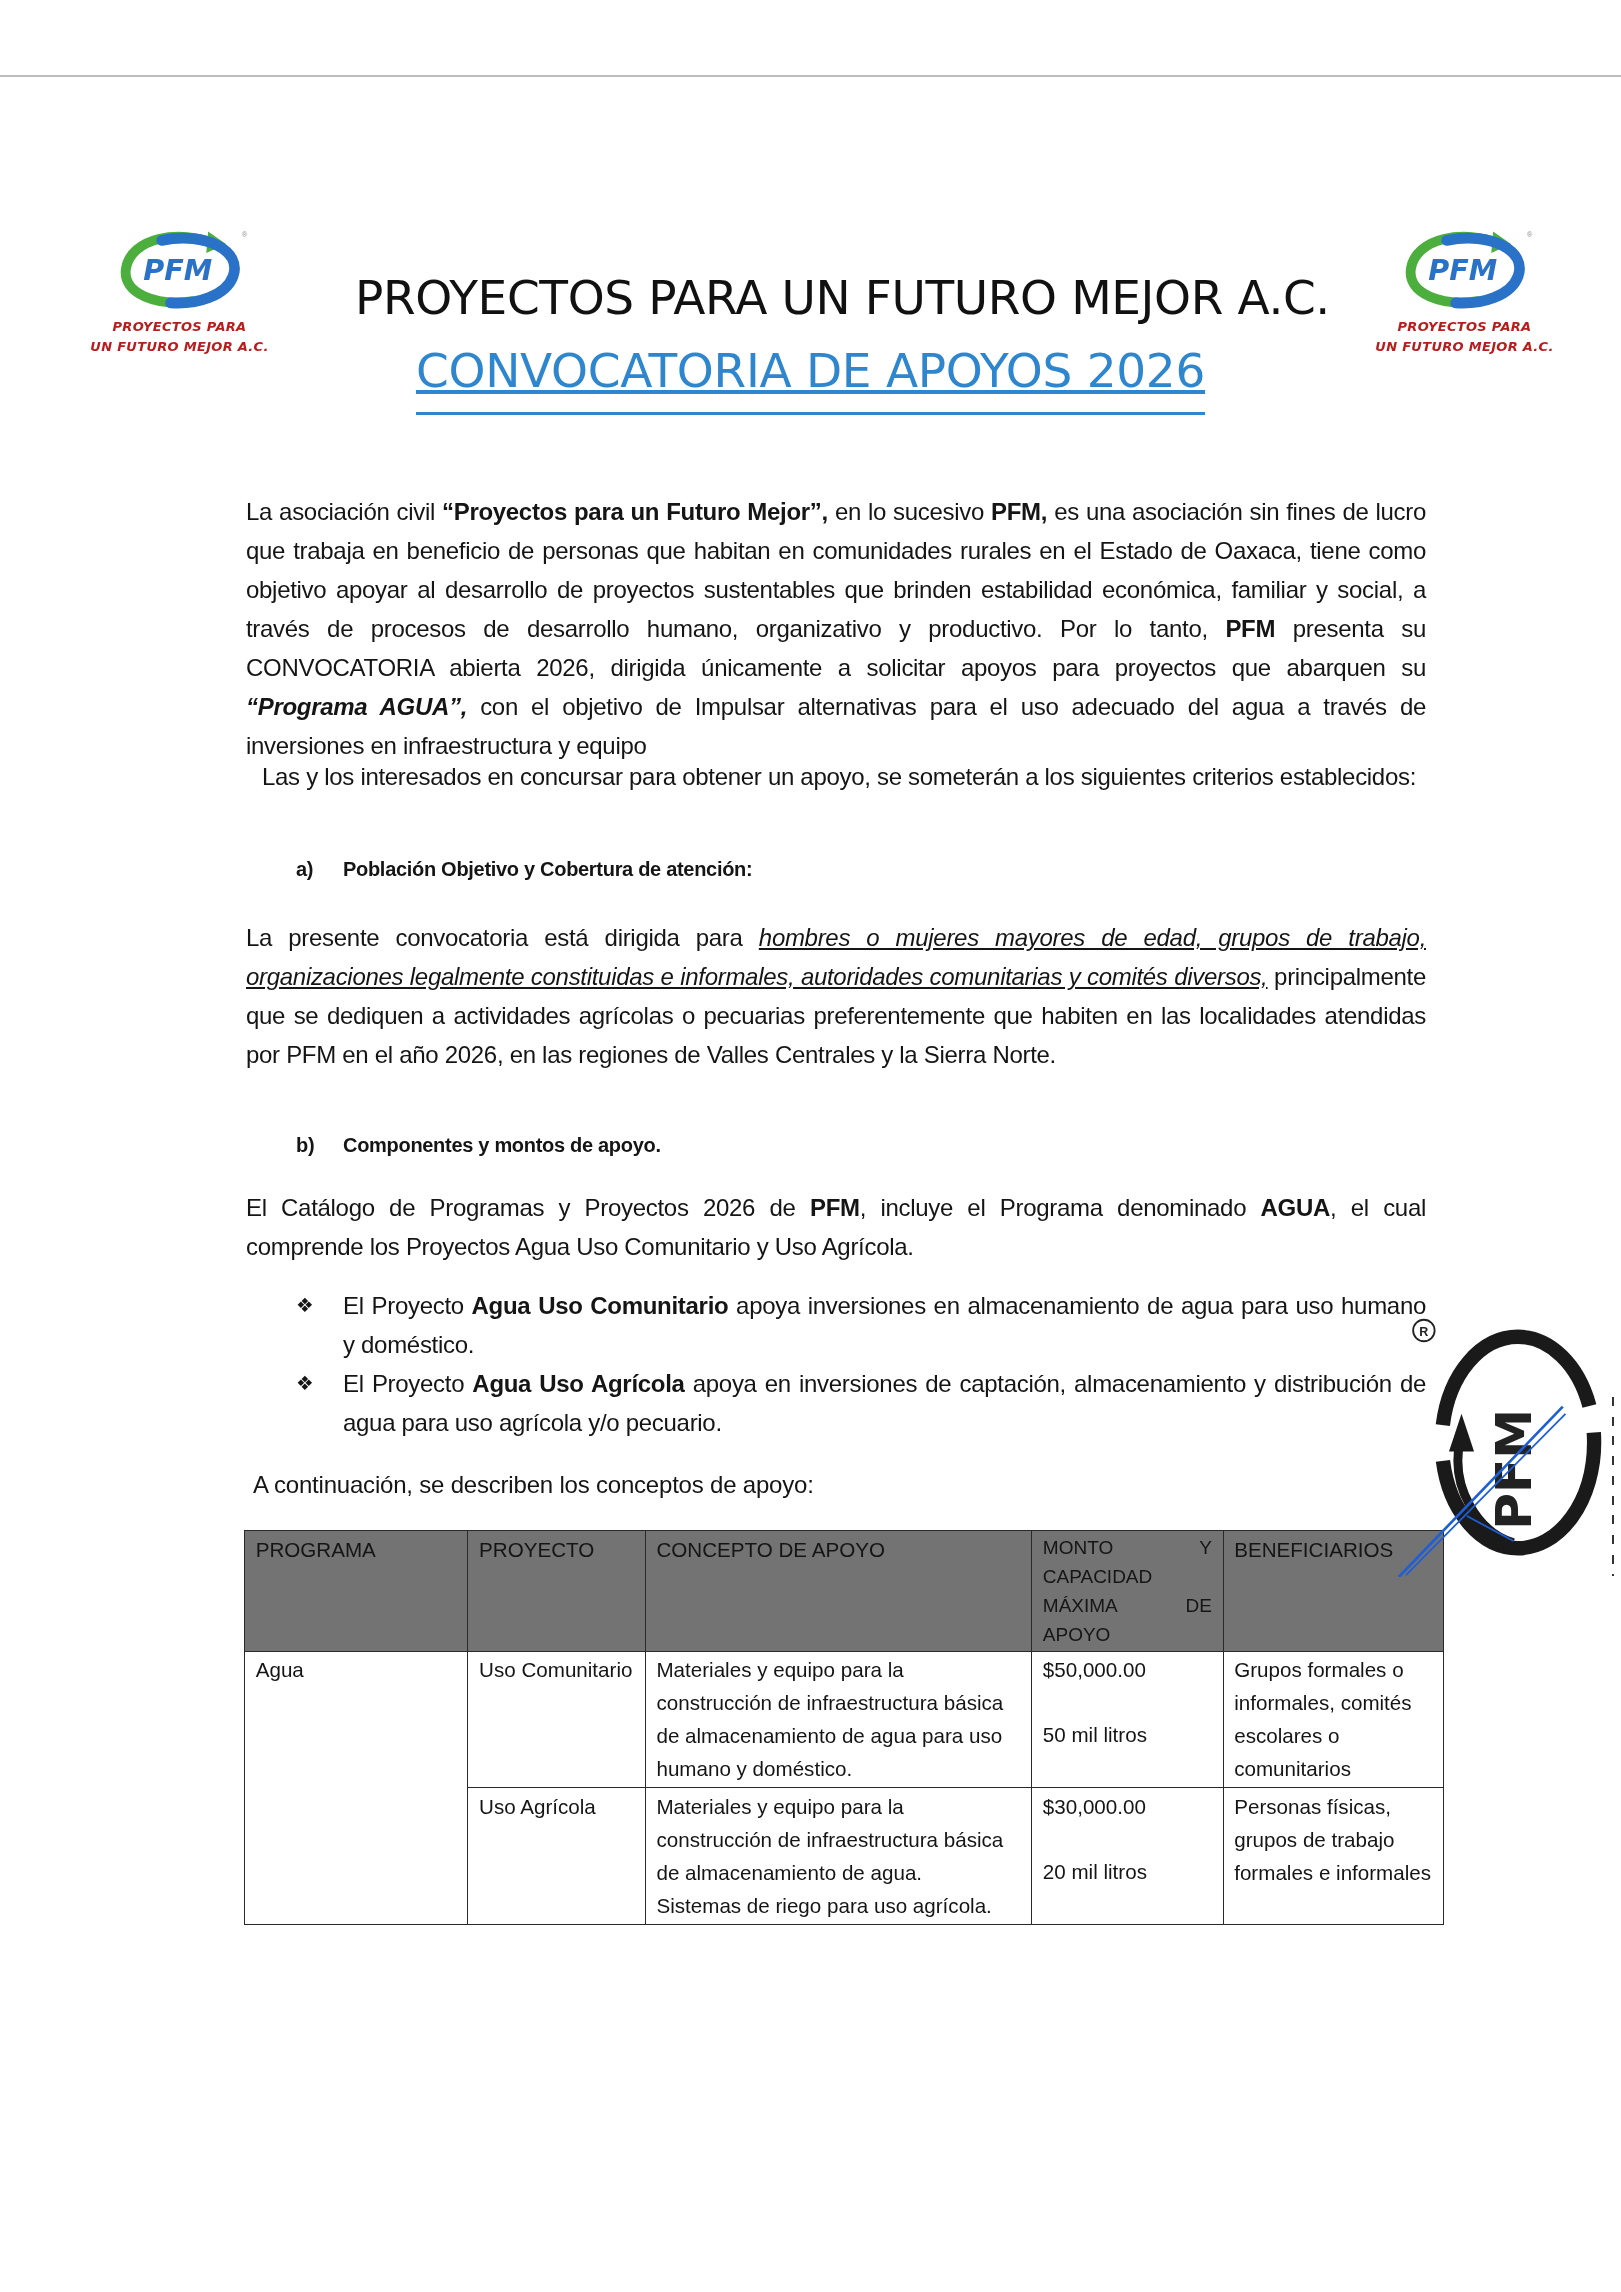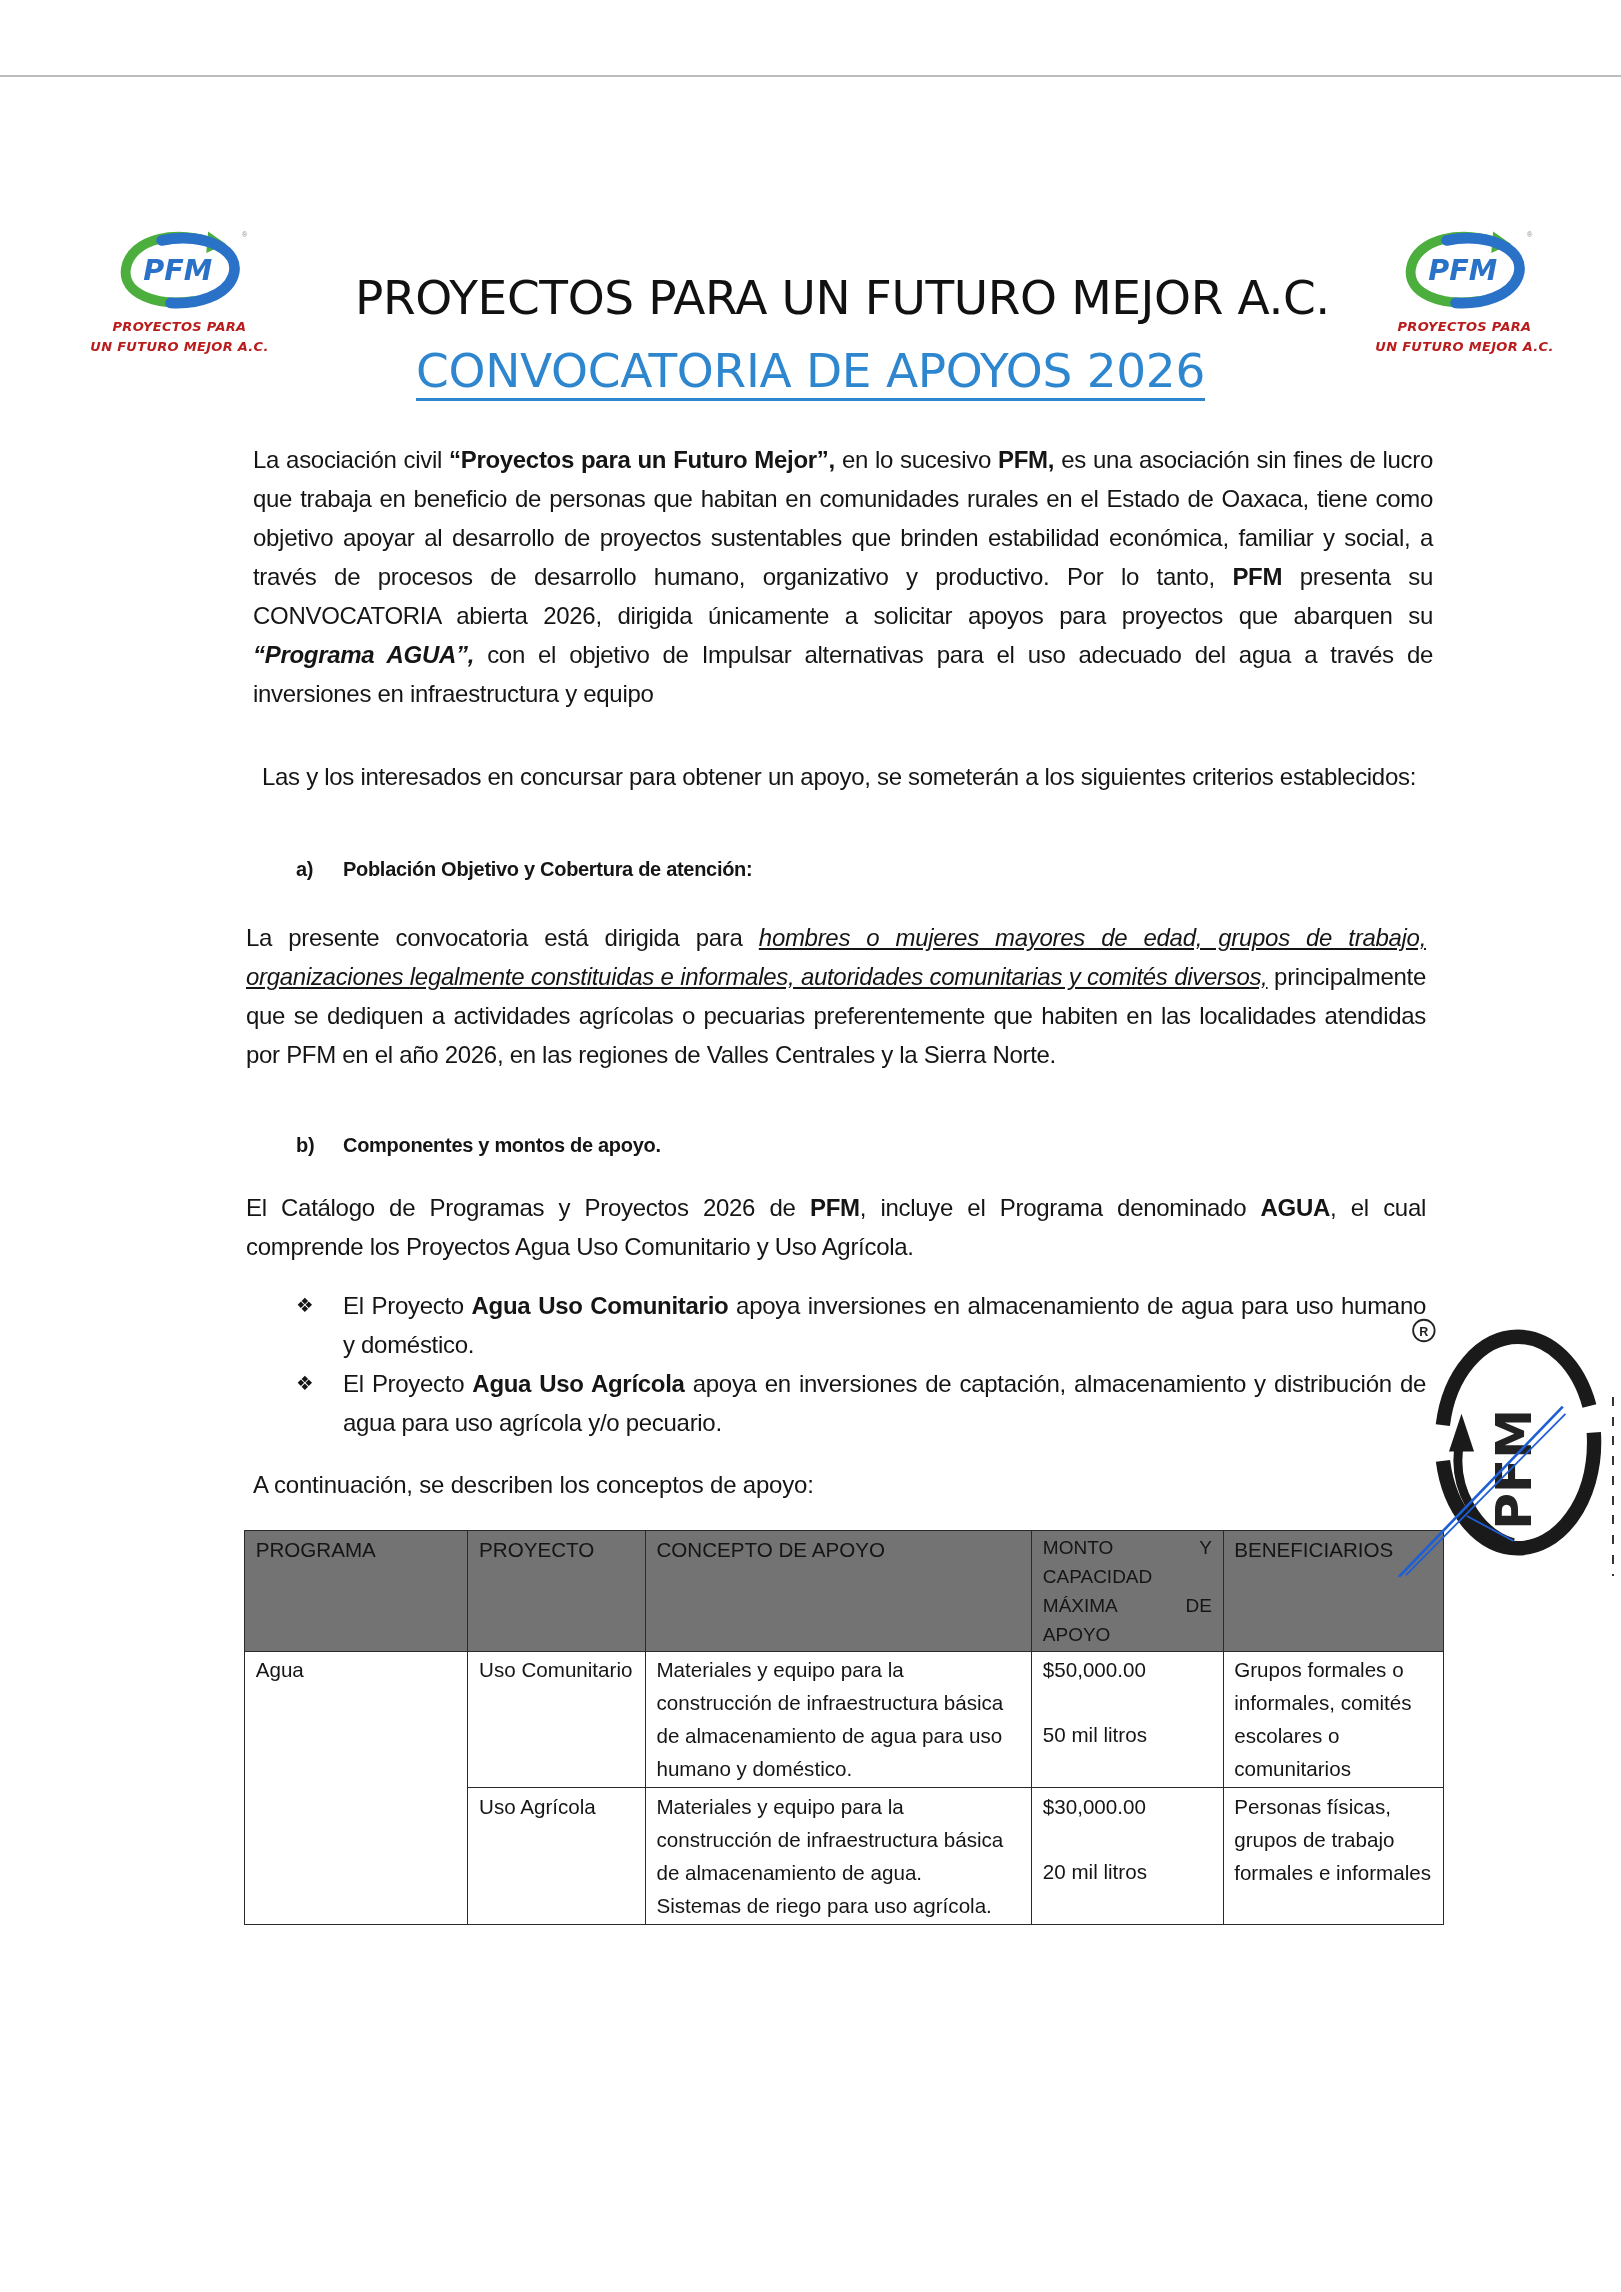--- a/index.html
+++ b/index.html
@@ -11,21 +11,21 @@
 
   .logo { position: absolute; width: 179px; text-align: center; }
   .logo.left { left: 90px; top: 224px; }
   .logo.right { left: 1375px; top: 224px; }
   .logo svg { display: block; margin: 0 auto; }
   .logo .cap { font-family: "DejaVu Sans", sans-serif; font-style: italic; font-weight: bold; color: #b91c1c; font-size: 13px; line-height: 17px; letter-spacing: 0.3px; margin-top: 3.6px; }
 
   .title { position: absolute; left: 0; width: 1621px; text-align: center; font-family: "DejaVu Sans", sans-serif; }
   .title.t1 { top: 270px; font-size: 47px; color: #111; letter-spacing: -0.4px; margin-left: 32px; }
   .title.t2 { top: 343px; font-size: 47px; color: #2e86cf; letter-spacing: -0.3px; }
-  .title.t2 span { border-bottom: 3.6px solid #2e86cf; padding-bottom: 0; }
+  .title.t2 span { border-bottom: 3.6px solid #2e86cf; padding-bottom: 14px; text-decoration: underline; }
 
   .body { position: absolute; left: 246px; width: 1180px; font-size: 24px; line-height: 39px; text-align: justify; letter-spacing: -0.3px; }
   .p { margin: 0; }
   b { font-weight: bold; }
   .ul-it { font-style: italic; text-decoration: underline; }
 
   .sect { position: absolute; left: 296px; font-size: 20px; font-weight: bold; letter-spacing: -0.3px; }
   .sect .lbl { display: inline-block; width: 47px; }
 
   .bullets { position: absolute; left: 296px; width: 1130px; font-size: 24px; line-height: 39px; letter-spacing: -0.3px; }
@@ -70,21 +70,21 @@
     <text x="78" y="62" text-anchor="middle" font-family="DejaVu Sans, sans-serif" font-weight="bold" font-style="italic" font-size="32" fill="#2a72c8">PFM</text>
     <text x="150" y="14" font-size="8" fill="#888">®</text>
   </svg>
   <div class="cap">PROYECTOS PARA</div>
   <div class="cap">UN FUTURO MEJOR A.C.</div>
 </div>
 
 <div class="title t1">PROYECTOS PARA UN FUTURO MEJOR A.C.</div>
 <div class="title t2"><span>CONVOCATORIA DE APOYOS 2026</span></div>
 
-<div class="body" style="top:440px;margin-left:7px;">
+<div class="body" style="top:492px;">
   <p class="p"><span>La asociación civil </span><b>“Proyectos para un Futuro Mejor”,</b><span> en lo sucesivo </span><b>PFM,</b><span> es una asociación sin fines de lucro que trabaja en beneficio de personas que habitan en comunidades rurales en el Estado de Oaxaca, tiene como objetivo apoyar al desarrollo de proyectos sustentables que brinden estabilidad económica, familiar y social, a través de procesos de desarrollo humano, organizativo y productivo. Por lo tanto, </span><b>PFM</b><span> presenta su CONVOCATORIA abierta 2026, dirigida únicamente a solicitar apoyos para proyectos que abarquen su </span><b><i>“Programa AGUA”,</i></b><span> con el objetivo de Impulsar alternativas para el uso adecuado del agua a través de inversiones en infraestructura y equipo</span></p>
 </div>
 
 <div class="body" style="top:757px;margin-left:16px;">
   <p class="p">Las y los interesados en concursar para obtener un apoyo, se someterán a los siguientes criterios establecidos:</p>
 </div>
 
 <div class="sect" style="top:858px;">
   <span class="lbl">a)</span><span>Población Objetivo y Cobertura de atención:</span>
 </div>

